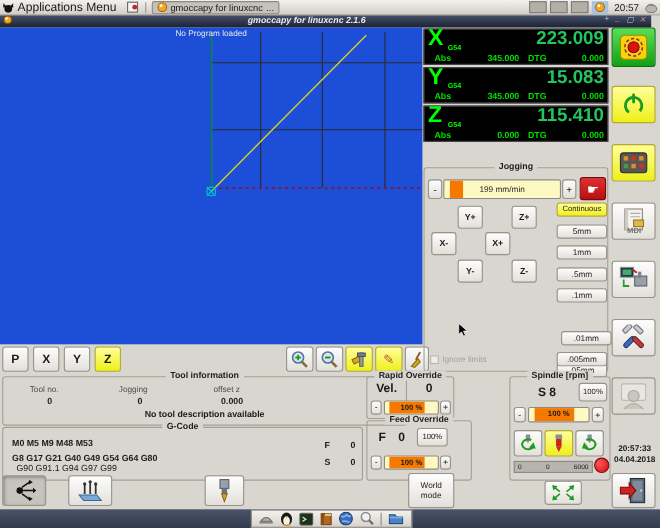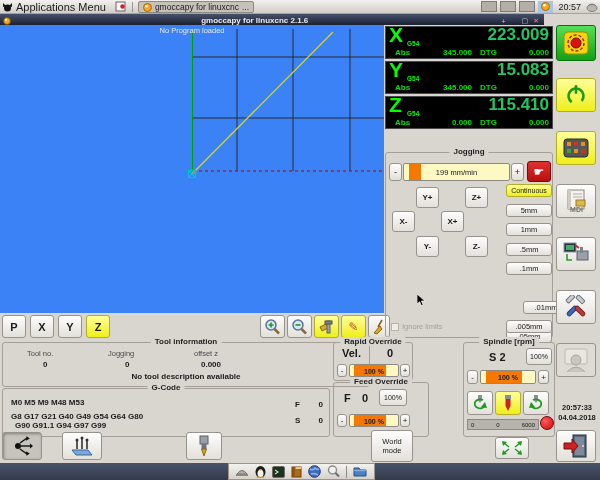--- a/index.html
+++ b/index.html
@@ -48,21 +48,21 @@
         </svg>
     </span>
     <span style="font-size:11px;">Applications Menu</span>
     <span style="margin-left:6px;">
       <svg width="12" height="11">
           <rect x="1" y="1" width="9" height="9" fill="#f5f5f5" stroke="#666"></rect>
         <circle cx="7.5" cy="5.5" r="2.2" fill="#cc2222"></circle>
         </svg>
     </span>
     <span style="width:1px;height:10px;background:#9a968e;margin:0 2px;"></span>
-    <span style="display:flex;align-items:flex-end;gap:3px;height:12px;padding:0 4px;background:#c6c2bb;
+    <span style="display:flex;align-items:flex-start;gap:3px;height:12px;padding:0 4px;background:#c6c2bb;
                  border:1px solid #8d8a83;border-radius:2px;font-size:8.5px;max-width:118px;">
       <svg width="9" height="9">
         <circle cx="4.5" cy="4.5" r="4" fill="#f5a623" stroke="#a86a00"></circle>
         <circle cx="3.4" cy="3.2" r="1.3" fill="#fff"></circle>
         </svg>
       <span style="white-space:nowrap;overflow:hidden;">gmoccapy for linuxcnc</span>
       <span>...</span>
     </span>
     <span style="flex:1;"></span>
     <span style="width:16px;height:11px;background:#b3afa7;border:1px solid #7e7b73;"></span>
@@ -76,34 +76,34 @@
     </span>
     <span style="font-size:9px;padding:0 2px;">20:57</span>
     <span>
       <svg width="12" height="10">
           <ellipse cx="6" cy="6" rx="5" ry="3.5" fill="#b9b6b0" stroke="#84817b"></ellipse>
         <path d="M2,4 Q6,0 10,4" fill="none" stroke="#84817b"></path>
         </svg>
     </span>
   </div>
 
-  <div class="abs" style="left:0;top:14px;width:544px;height:11px;background:linear-gradient(#46506a,#1c2232);
-              display:flex;align-items:flex-end;padding:0 3px;">
+  <div class="abs" style="left:0;top:14px;width:592px;height:11px;background:linear-gradient(#46506a,#1c2232);
+              display:flex;align-items:flex-start;padding:0 3px;font-style:italic;">
     <svg width="8" height="8">
       <circle cx="4" cy="4" r="3.5" fill="#f5a623" stroke="#7c5000"></circle>
         <circle cx="3" cy="2.8" r="1.1" fill="#fff"></circle>
       </svg>
     <span style="flex:1;text-align:center;font-size:8px;font-weight:bold;color:#e8ebf2;">gmoccapy for linuxcnc  2.1.6</span>
     <span style="font-size:7px;color:#c3cbd8;padding:0 3px;">+</span>
     <span style="font-size:7px;color:#c3cbd8;padding:0 3px;">_</span>
     <span style="font-size:7px;color:#c3cbd8;padding:0 3px;">▢</span>
     <span style="font-size:7px;color:#e08585;padding:0 2px;">✕</span>
   </div>
 
-  <div class="abs" style="left:0;top:25px;width:384px;height:288px;background:#3b82f6;">
+  <div class="abs" style="left:0;top:25px;width:384px;height:288px;background:#1d4ed8;">
     <div style="position:absolute;top:1px;left:0;right:0;text-align:center;color:#e8e8e8;font-size:7.5px;">No Program loaded</div>
     <svg width="384" height="288">
       <g stroke="#2b2b2b" stroke-width="1">
         <line x1="237" y1="4" x2="237" y2="146"></line>
           <line x1="293" y1="4" x2="293" y2="146"></line>
         <line x1="350" y1="4" x2="350" y2="146"></line>
         <line x1="193" y1="32" x2="384" y2="32"></line>
           <line x1="193" y1="93" x2="384" y2="93"></line>
       </g>
       <line x1="192.5" y1="5" x2="192.5" y2="146" stroke="#00a000" stroke-width="1"></line>
@@ -236,21 +236,21 @@
       </div>
     <div class="btn incbtn" style="left:120px;top:90px;">
         <span>.5mm</span>
       </div>
     <div class="btn incbtn" style="left:120px;top:109px;">
         <span>.1mm</span>
       </div>
     <div class="btn incbtn" style="left:120px;top:129px;margin-top:48px;">
         <span>.05mm</span>
       </div>
-    <div class="btn incbtn" style="left:137px;top:148px;align-items:center;">
+    <div class="btn incbtn" style="left:124px;top:148px;align-items:center;">
         <span>.01mm</span>
       </div>
     <div class="btn incbtn" style="left:120px;top:167px;">
         <span>.005mm</span>
       </div>
 
     <div class="abs" style="left:5px;top:169px;display:flex;align-items:center;gap:3px;">
       <span style="width:8px;height:8px;border:1px solid #b7b4ae;background:#efece7;display:inline-block;"></span>
       <span style="font-size:7.5px;color:#a3a099;">Ignore limits</span>
     </div>
@@ -341,21 +341,21 @@
     <span class="abs" style="left:40px;top:17px;font-size:8px;font-weight:bold;">0</span>
     <span class="abs" style="left:122px;top:17px;font-size:8px;font-weight:bold;">0</span>
     <span class="abs" style="left:198px;top:17px;font-size:8px;font-weight:bold;">0.000</span>
     <div class="abs" style="left:0;right:0;top:29px;text-align:center;font-size:8px;font-weight:bold;">No tool description available</div>
   </div>
 
   <div class="frame" style="left:2px;top:388px;width:328px;height:49px;">
     <span class="legend">G-Code</span>
     <span class="abs" style="left:8px;top:9px;font-size:8px;font-weight:bold;">M0 M5 M9 M48 M53</span>
     <span class="abs" style="left:8px;top:23px;font-size:8px;font-weight:bold;">G8 G17 G21 G40 G49 G54 G64 G80</span>
-    <span class="abs" style="left:12px;top:32px;font-size:8px;font-weight:bold;">G90 G91.1 G94 G97 G99</span>
+    <span class="abs" style="left:12px;top:32px;font-size:8px;font-weight:normal;">G90 G91.1 G94 G97 G99</span>
     <span class="abs" style="left:292px;top:11px;font-size:8px;font-weight:bold;">F</span>
     <span class="abs" style="right:6px;top:11px;font-size:8px;font-weight:bold;">0</span>
     <span class="abs" style="left:292px;top:27px;font-size:8px;font-weight:bold;">S</span>
     <span class="abs" style="right:6px;top:27px;font-size:8px;font-weight:bold;">0</span>
   </div>
 
   <div class="frame" style="left:333px;top:342px;width:80px;height:39px;">
     <span class="legend">Rapid Override</span>
     <span class="abs" style="left:8px;top:4px;font-size:11px;font-weight:bold;">Vel.</span>
     <span class="abs" style="left:53px;top:4px;font-size:11px;font-weight:bold;">0</span>
@@ -386,21 +386,21 @@
       <span class="tval">100 %</span>
     </div>
     <div class="btn" style="left:66px;top:31px;width:10px;height:13px;font-size:8px;">
         <span>+</span>
       </div>
   </div>
 
 
   <div class="frame" style="left:463px;top:342px;width:92px;height:95px;">
     <span class="legend">Spindle [rpm]</span>
-    <span class="abs" style="left:25px;top:8px;font-size:11px;font-weight:bold;">S 2</span>
+    <span class="abs" style="left:25px;top:8px;font-size:11px;font-weight:bold;">S 8</span>
     <div class="btn" style="left:62px;top:5px;width:26px;height:17px;font-size:7px;">
         <span>100%</span>
       </div>
     <div class="btn" style="left:3px;top:27px;width:11px;height:14px;font-size:8px;">
         <span>-</span>
       </div>
     <div class="track" style="left:16px;top:27px;width:56px;height:14px;">
       <div class="fill" style="left:5px;width:36px;"></div>
       <span class="tval">100 %</span>
     </div>

